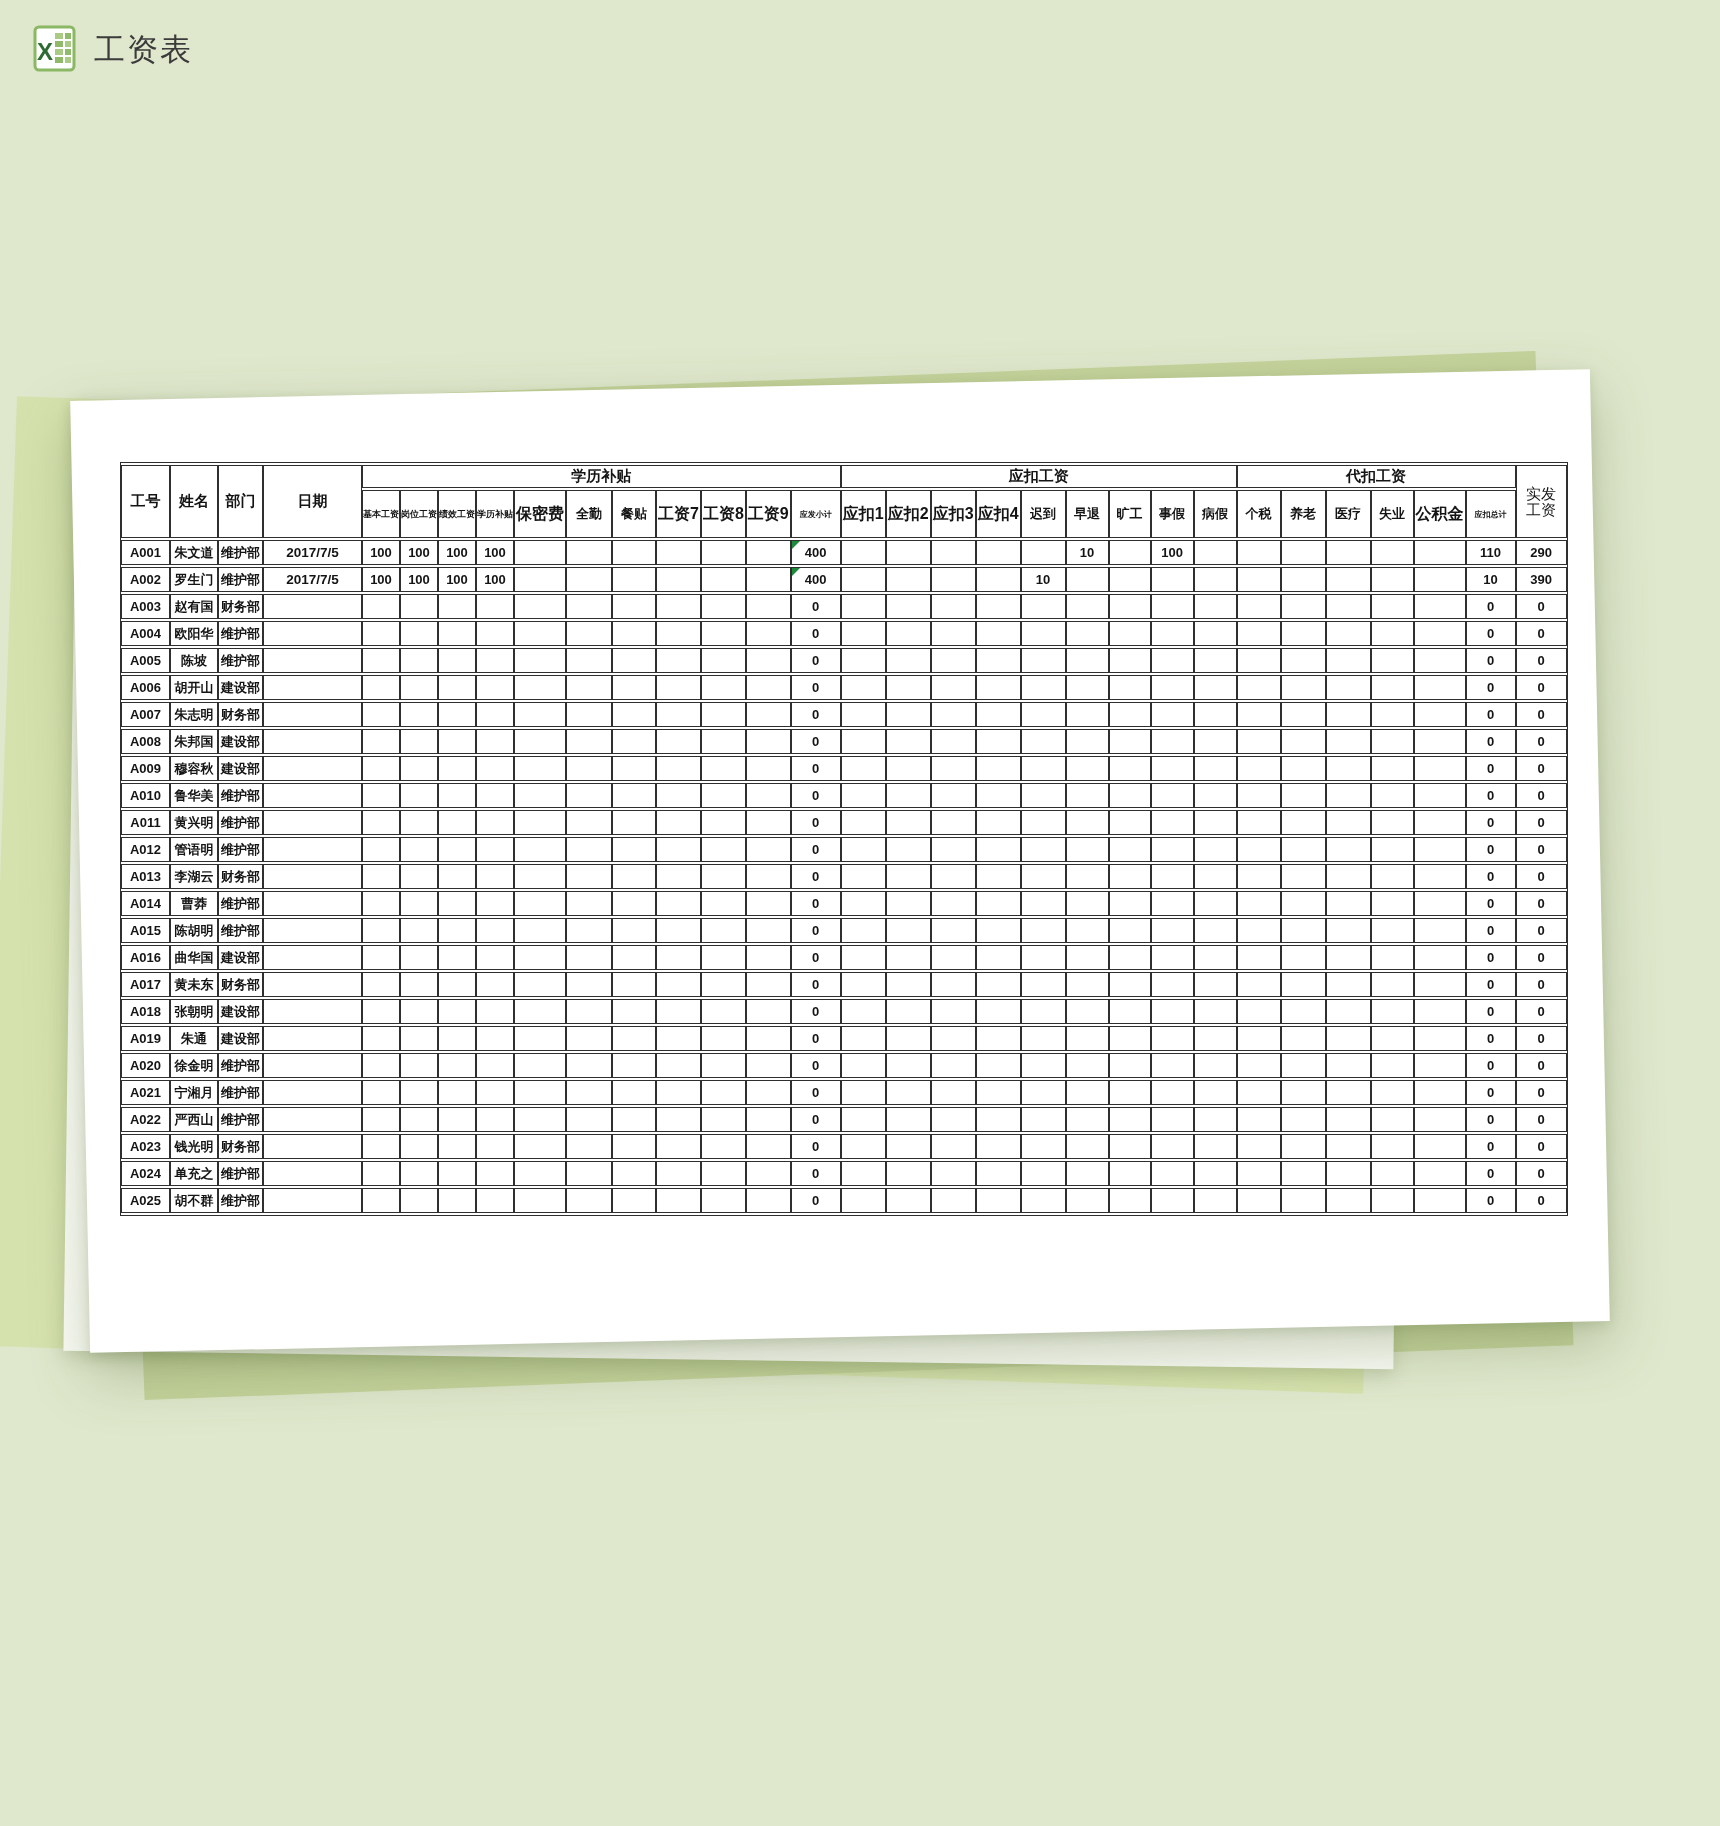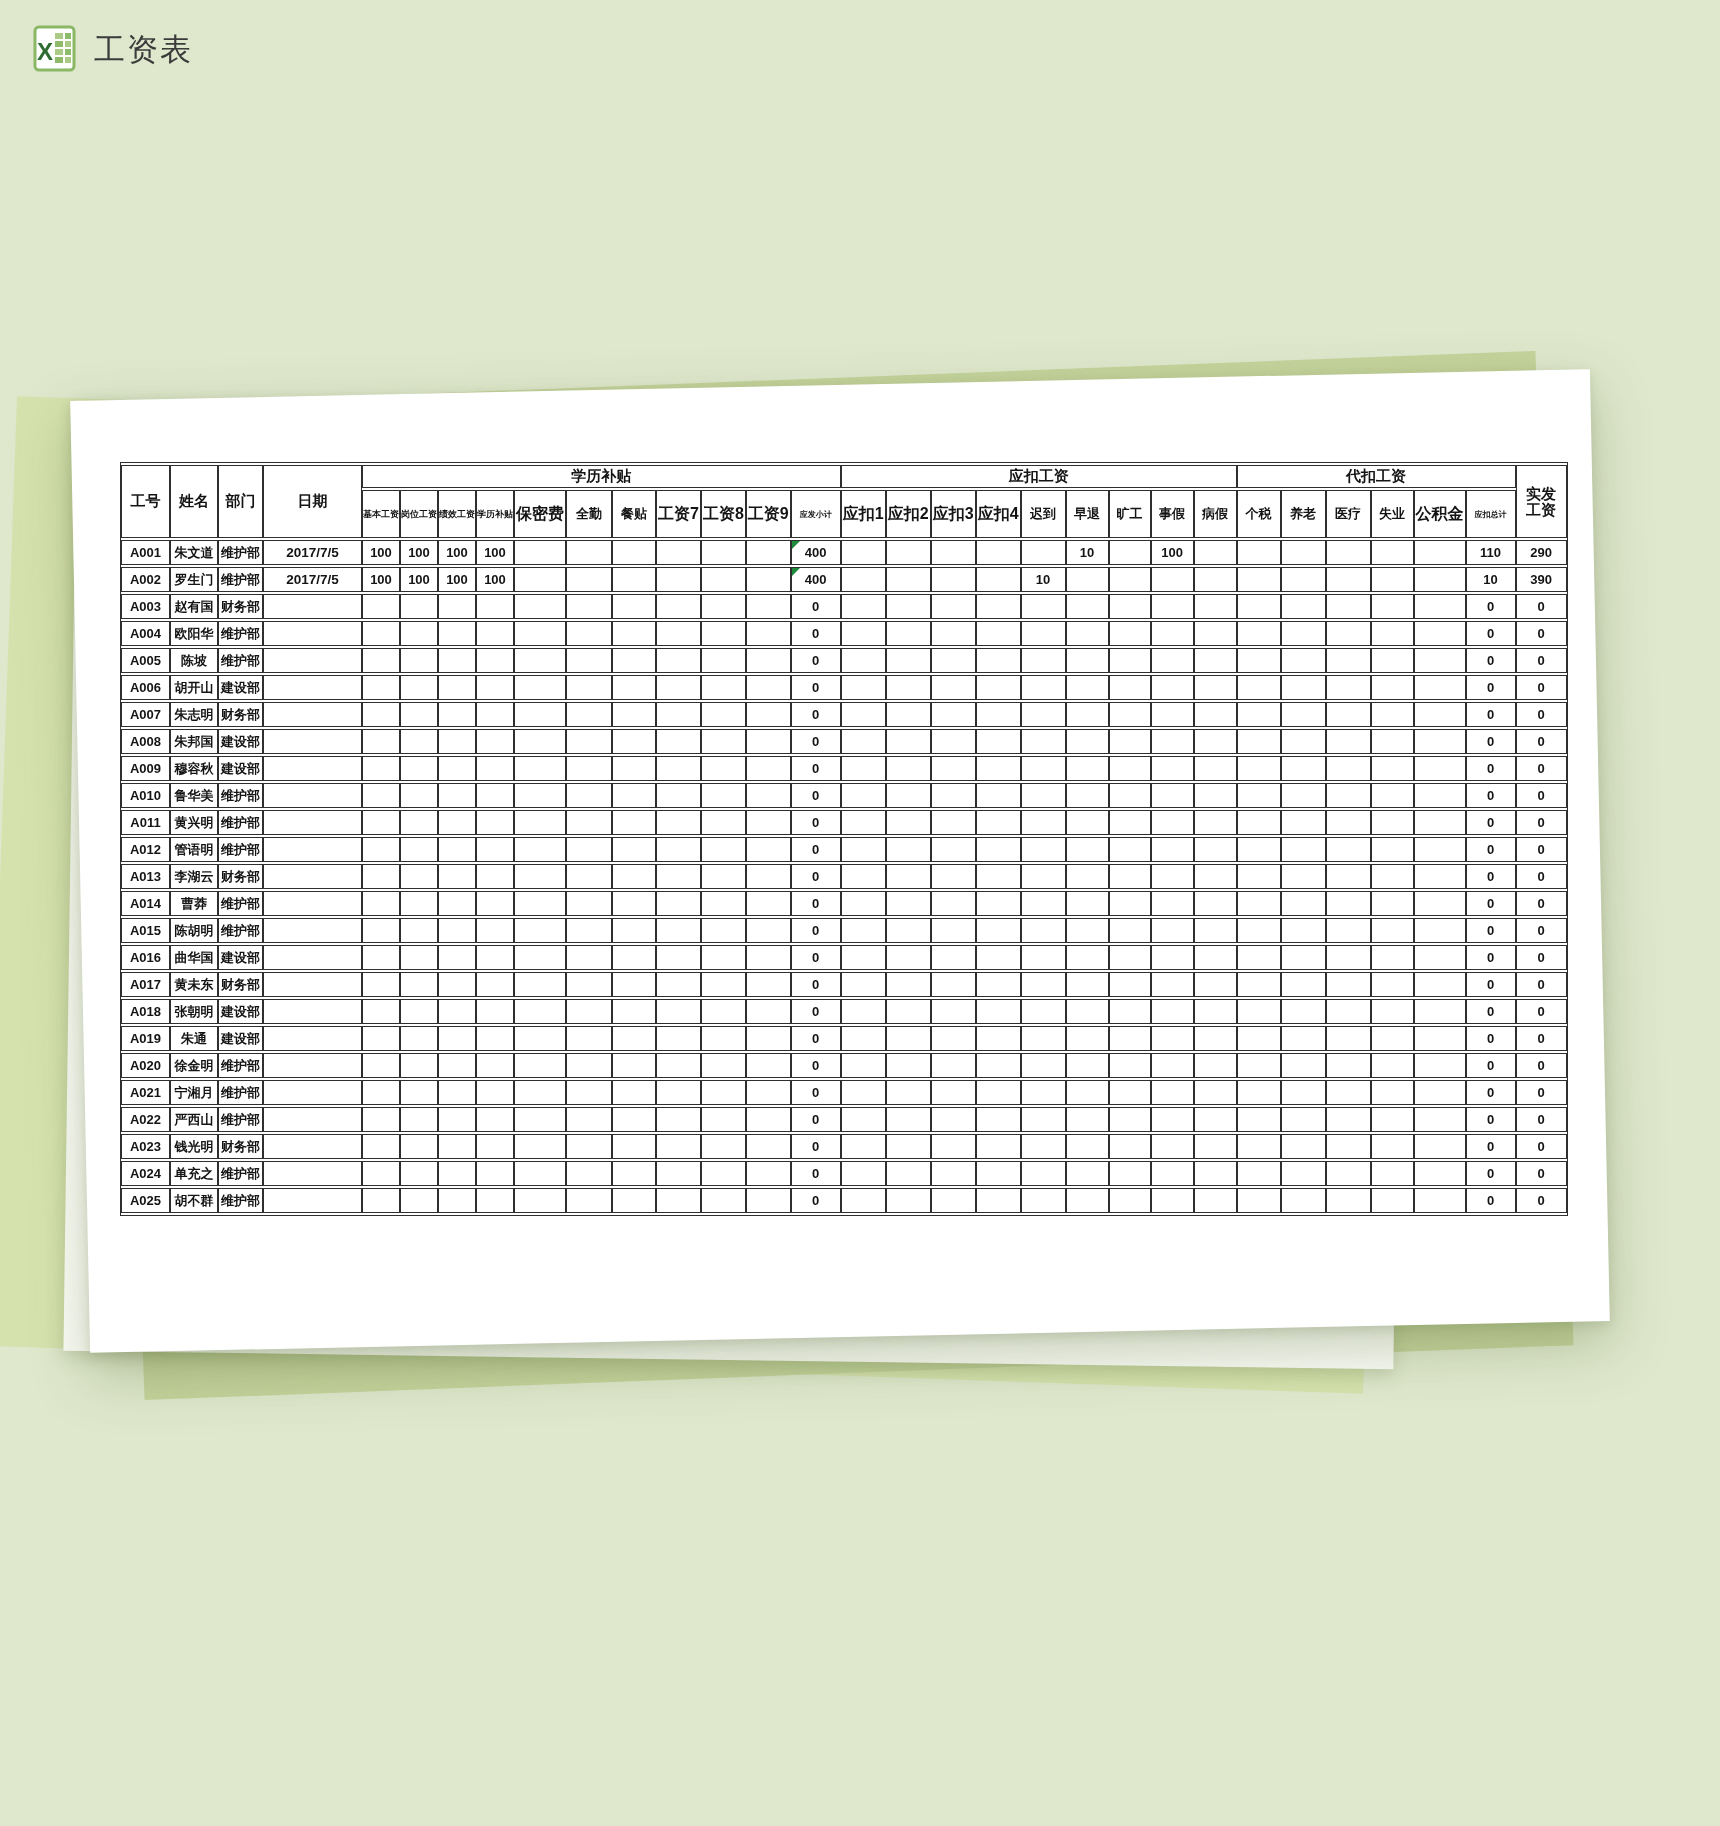--- a/index.html
+++ b/index.html
@@ -30,21 +30,21 @@
   }
   thead tr.r1 th { height:23px; }
   thead tr.r2 th { height:48px; }
   tbody td { height:25px; font-size:13px; font-weight:600; }
   .h-corner { font-size:15px; font-weight:bold; }
   .h-group  { font-size:15px; font-weight:bold; }
   .h-med    { font-size:13px; font-weight:bold; }
   .h-sm3    { font-size:16px; font-weight:bold; }
   .h-tiny   { font-size:9px;  font-weight:bold; padding:0; }
   .h-xtiny  { font-size:8px;  font-weight:bold; padding:8px; }
-  .final-lines div { line-height:16px; font-size:15px; font-weight:bold; }
+  .final-lines div { line-height:16px; font-size:15px; font-weight:normal; }
   .c-date { font-size:13.5px;margin-left:16px; }
   .tri { position:absolute; top:0; left:0; width:0; height:0;
          border-top:8px solid #1d8a3c; border-right:8px solid transparent; }
 </style>
 </head>
 <body>
 
 <header class="page-header">
   <span>
     <svg width="52" height="52" viewBox="0 0 52 52" aria-hidden="true">

